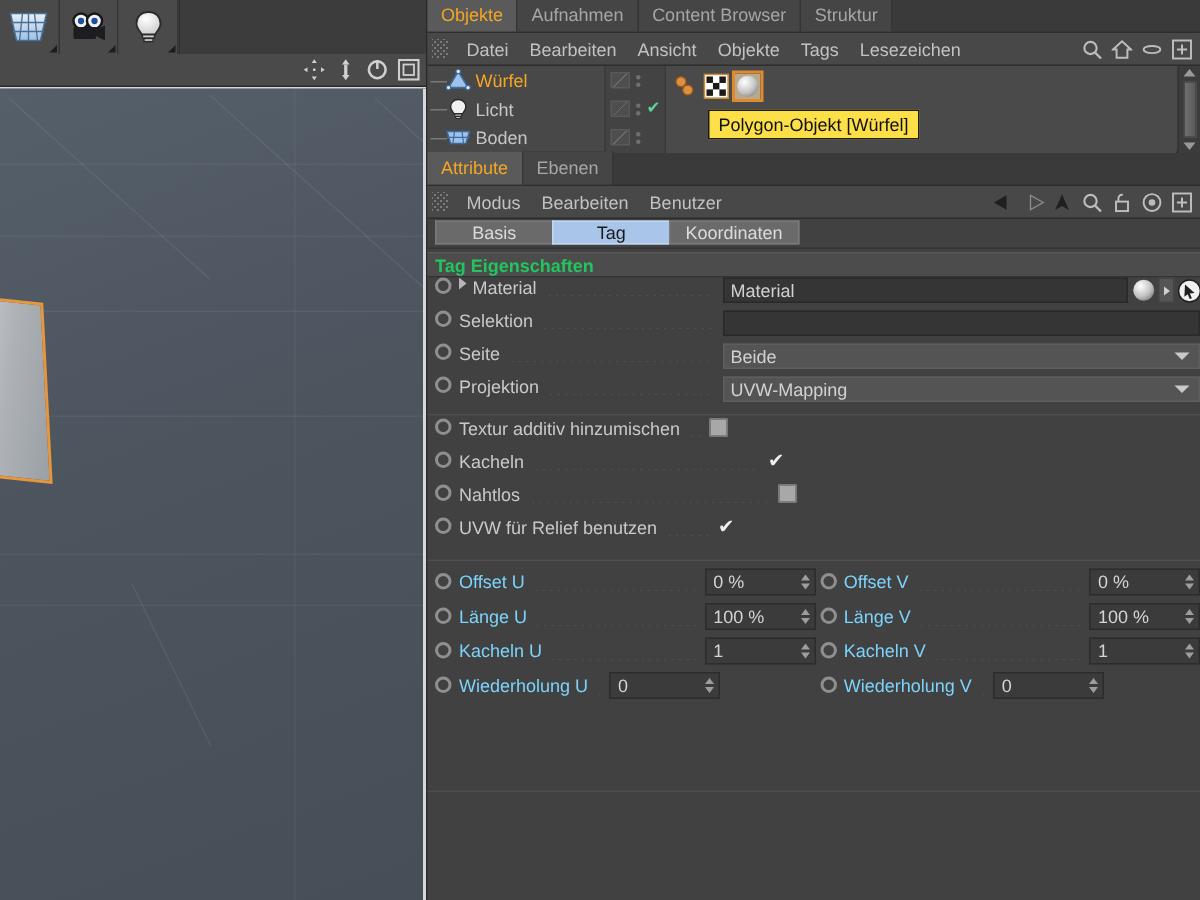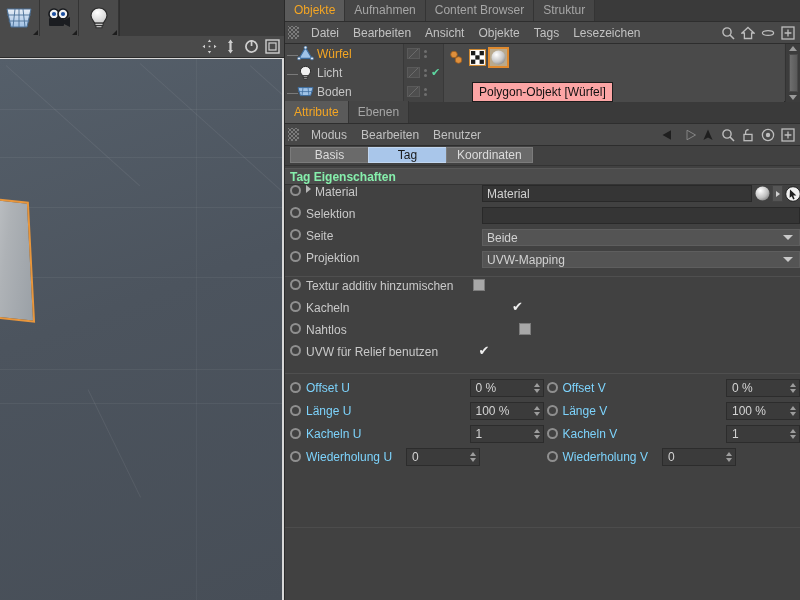--- a/index.html
+++ b/index.html
@@ -168,22 +168,22 @@
     border-left: 4px solid transparent; border-right: 4px solid transparent;
   }
   .sb-up { border-bottom: 5px solid #9a9a9a; }
   .sb-down { border-top: 5px solid #9a9a9a; }
   .sb-thumb {
     flex: 1; width: 9px; margin: 1px 0;
     background: linear-gradient(90deg, #6e6e6e, #5a5a5a);
     border: 1px solid #4a4a4a;
   }
   #tooltip {
-    position: absolute; left: 187px; top: 82px;
-    background: #fca5a5; color: #111;
+    position: absolute; left: 187px; top: 73px;
+    background: #fde047; color: #111;
     border: 1px solid #1c1c1c;
     padding: 2px 6px; font-size: 12px;
     white-space: nowrap; z-index: 40;
   }
 
   
   #attr-title {
     height: 22px; display: flex; align-items: center;
     padding-left: 5px; background: #454545;
     border-bottom: 1px solid #383838;
@@ -202,21 +202,21 @@
     background: #6a6a6a; border: 1px solid #7b7b7b;
     border-right: none;
   }
   .subtab:last-child { border-right: 1px solid #7b7b7b; }
   .subtab.active { background: #a9c6ea; color: #1a1a1a; border-color: #c2d7f0; }
 
   #attr-body { background: #414141; padding-top: 2px; }
   .section-head {
     height: 17px; display: flex; align-items: center;
     padding-left: 5px; background: #4c4c4c;
-    font-size: 12px; font-weight: bold; color: #86efac;
+    font-size: 12px; font-weight: bold; color: #22c55e;
     border-top: 1px solid #575757; border-bottom: 1px solid #333;
   }
   .prop-row { display: flex; align-items: flex-start; height: 22px; padding-left: 5px; }
   .radio {
     width: 11px; height: 11px; border-radius: 50%;
     border: 2px solid #8f8f8f; background: #414141;
     flex: 0 0 11px; margin-right: 5px;
   }
   .expander {
     width: 0; height: 0; flex: 0 0 6px; margin-right: 3px;

